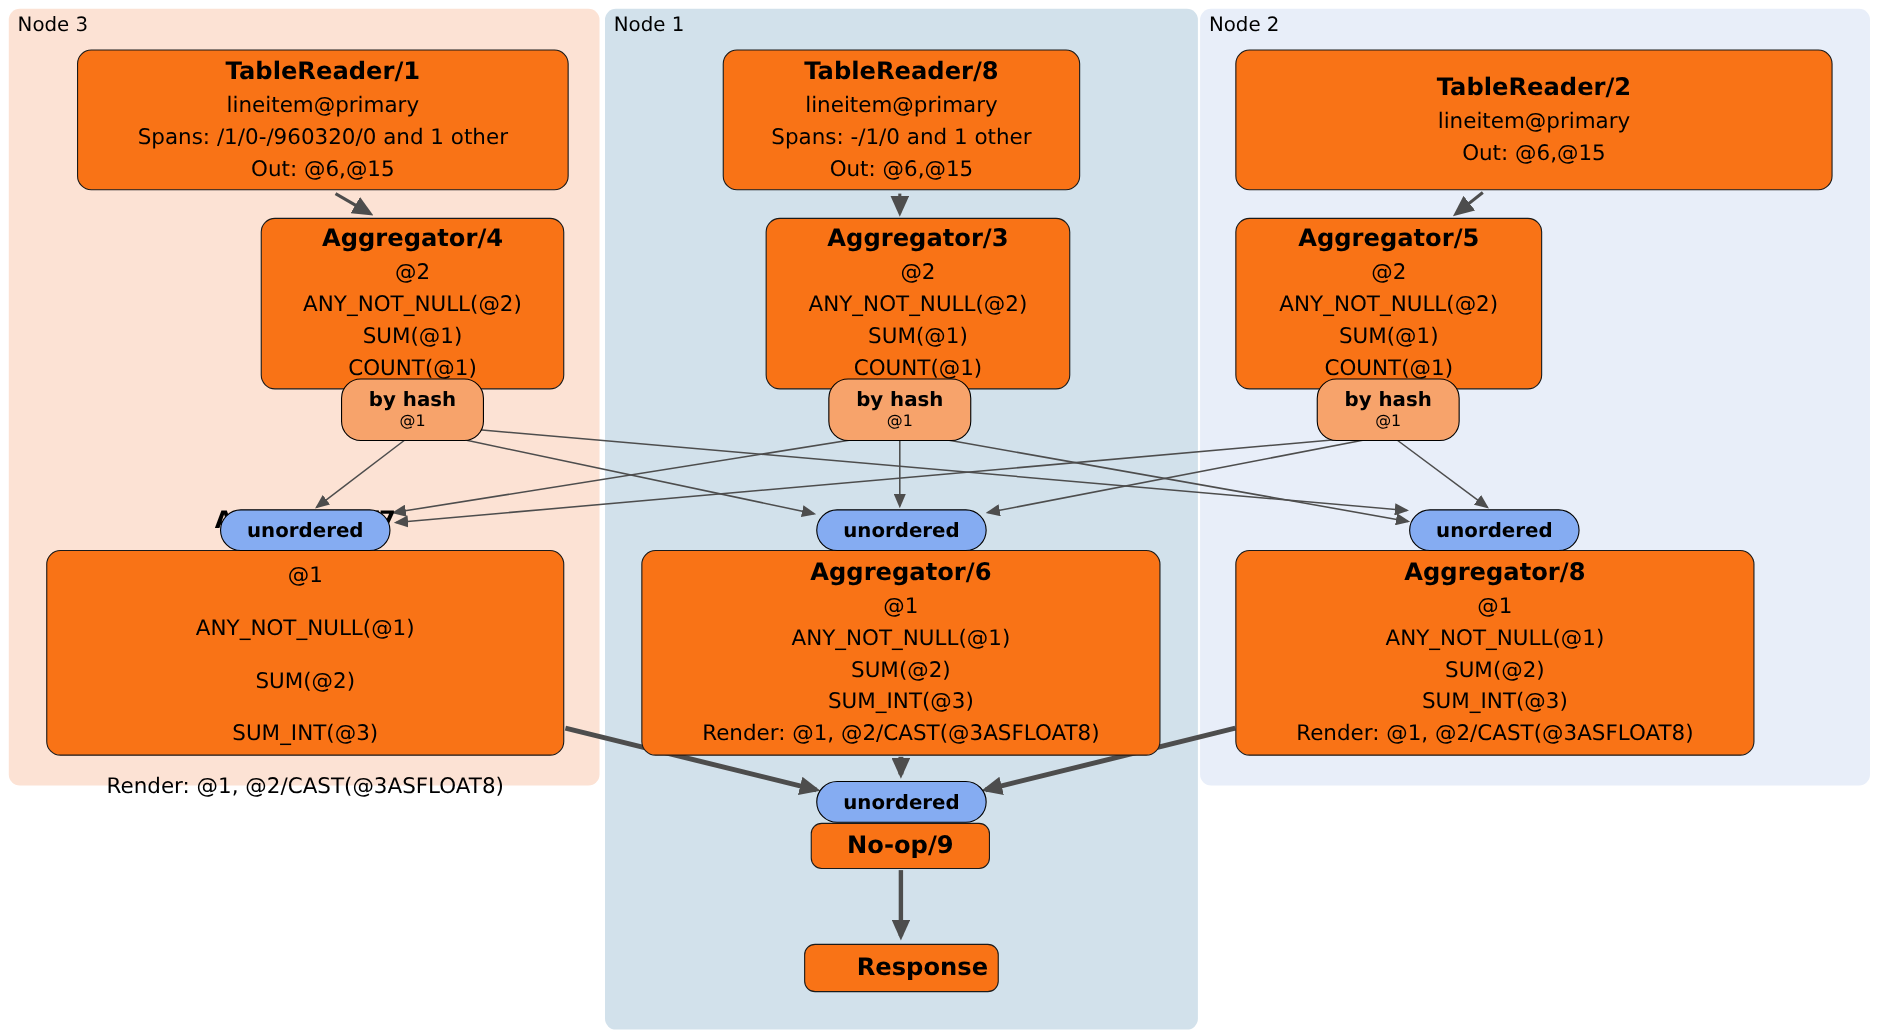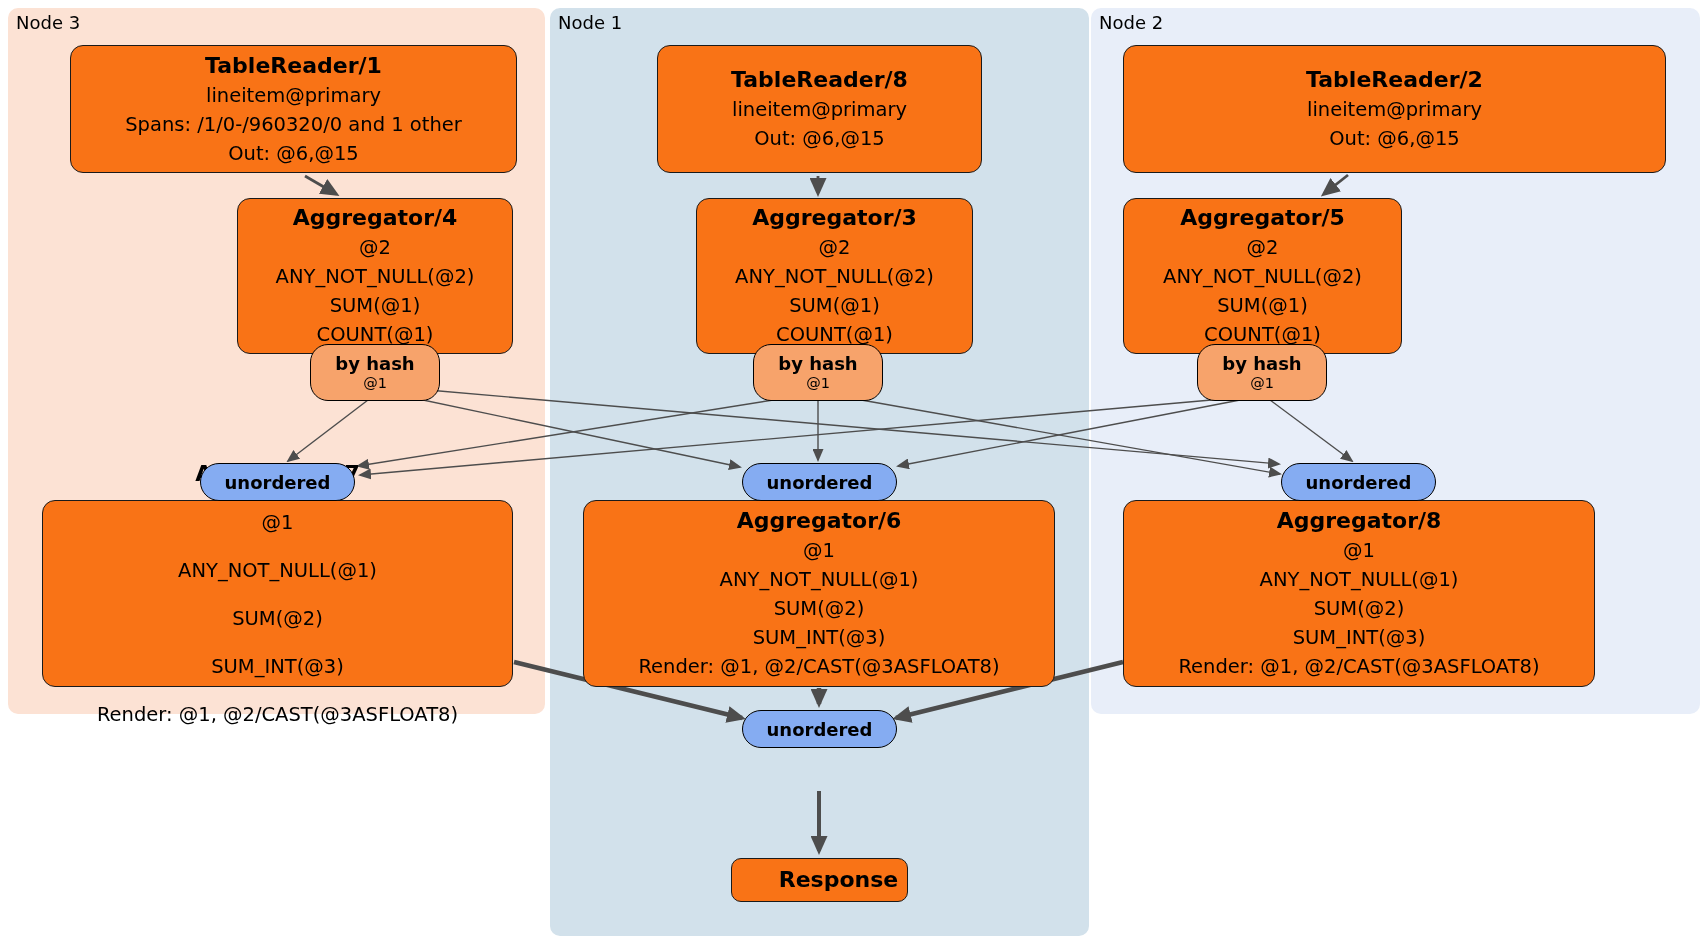--- a/index.html
+++ b/index.html
@@ -77,20 +77,21 @@
 
   <div class="proc" style="left:70px;top:45px;width:447px;height:128px;">
     <div class="t">TableReader/1</div>
     <div>lineitem@primary</div>
     <div>Spans: /1/0-/960320/0 and 1 other</div>
     <div>Out: @6,@15</div>
   </div>
   <div class="proc" style="left:657px;top:45px;width:325px;height:128px;">
     <div class="t">TableReader/8</div>
     <div>lineitem@primary</div>
+    <div>Spans: -/1/0 and 1 other</div>
     <div>Out: @6,@15</div>
   </div>
   <div class="proc" style="left:1123px;top:45px;width:543px;height:128px;">
     <div class="t">TableReader/2</div>
     <div>lineitem@primary</div>
     <div>Out: @6,@15</div>
   </div>
 
   <div class="proc" style="left:237px;top:198px;width:276px;height:156px;">
     <div class="t">Aggregator/4</div>
@@ -151,18 +152,21 @@
     <div class="t">Aggregator/8</div>
     <div>@1</div>
     <div>ANY_NOT_NULL(@1)</div>
     <div>SUM(@2)</div>
     <div>SUM_INT(@3)</div>
     <div>Render: @1, @2/CAST(@3ASFLOAT8)</div>
   </div>
 
   <div class="sync" style="left:742px;top:710px;">unordered</div>
 
+  <div class="proc" style="left:737px;top:748px;width:163px;height:42px;border-radius:10px;">
+    <div class="t">No-op/9</div>
+  </div>
 
   <div class="proc" style="left:731px;top:858px;width:177px;height:44px;border-radius:10px;padding-left:44px;">
     <div class="t">Response</div>
   </div>
 
 </div>
 
 </body></html>

